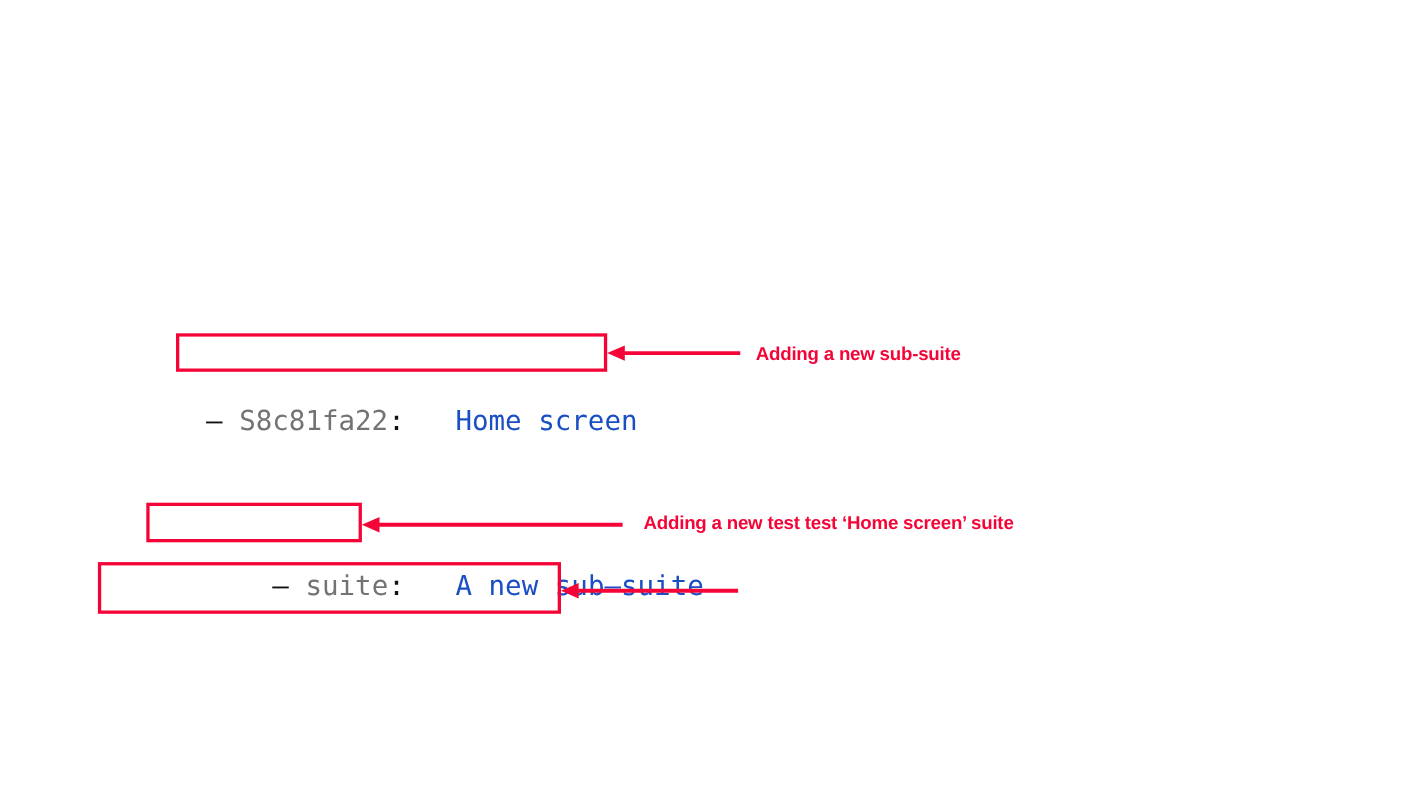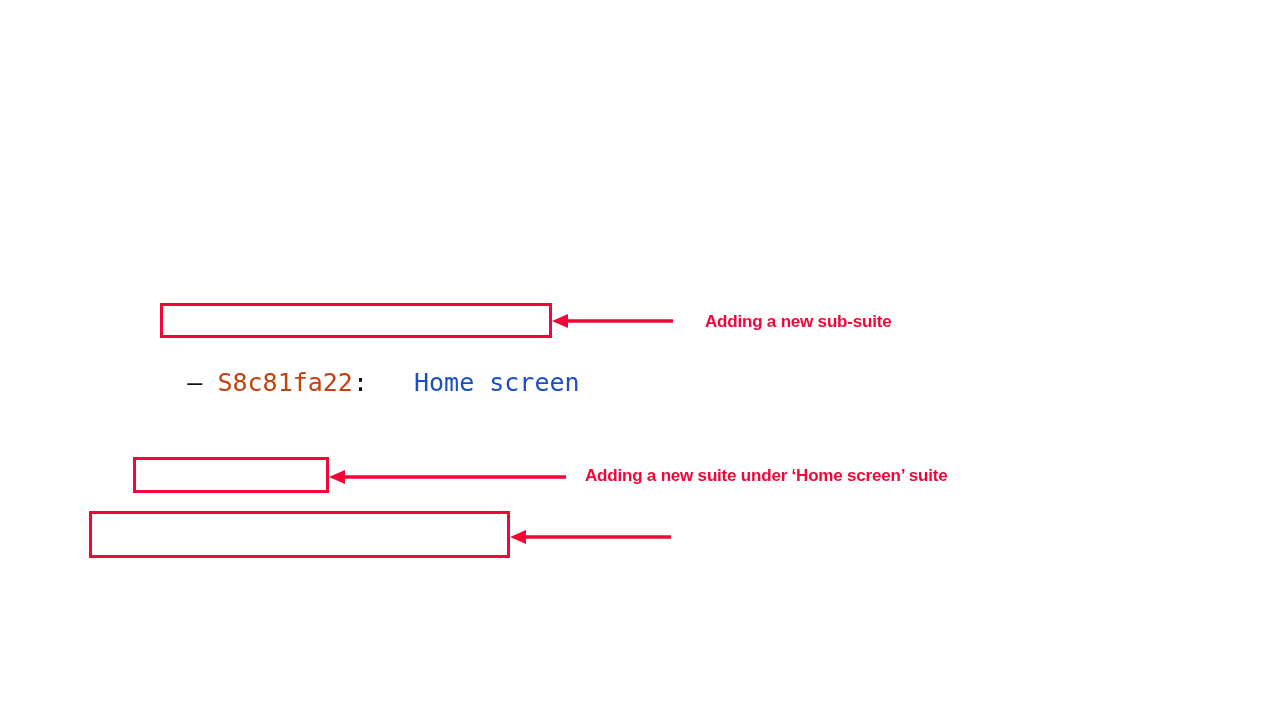--- a/index.html
+++ b/index.html
@@ -34,21 +34,21 @@
     line-height: 30px;
     white-space: pre;
     letter-spacing: 0px;
   }
   .line {
     height: 30px;
     white-space: pre;
   }
 
   .tok-dash   { color: #111111; }
-  .tok-key    { color: #c2410c; }
+  .tok-key    { color: #737373; }
   .tok-colon  { color: #111111; }
   .tok-val    { color: #1a4fc4; margin-left: 31px; }
   .indent     { color: transparent; }
 
   
   .hl-box {
     position: absolute;
     border: 3px solid #f50537;
     box-sizing: border-box;
     background: transparent;
@@ -80,36 +80,39 @@
   
   .annot {
     position: absolute;
     color: #f50537;
     font-family: "Liberation Sans", "DejaVu Sans", sans-serif;
     font-weight: bold;
     font-size: 17px;
     letter-spacing: -0.2px;
     white-space: nowrap;
   }
-  #annot-sub-suite  { left: 705px; top: 312px; }
+  #annot-sub-suite  { left: 687px; top: 312px; }
   #annot-new-test   { left: 585px; top: 466px; }
   #annot-root-suite { left: 691px; top: 528px; }
 </style>
 </head>
 <body>
 
 <div id="stage">
 
   <div class="code-tree">
 
     <div class="line">
       <span class="indent"></span><span class="tok-dash">– </span><span class="tok-key">S8c81fa22</span><span class="tok-colon">:</span><span class="indent"> </span><span class="tok-val">Home screen</span>
     </div>
 
 
+    <div class="line">
+      <span class="indent">    </span><span class="tok-dash">– </span><span class="tok-key">suite</span><span class="tok-colon">:</span><span class="indent"> </span><span class="tok-val">A new sub–suite</span>
+    </div>
 
     <div class="line">
       <span class="tok-dash"></span><span class="indent"></span><span class="tok-val"></span>
     </div>
 
     
 
     
 
     
@@ -135,15 +138,15 @@
     <line x1="237" y1="11" x2="12" y2="11" stroke="#f50537" stroke-width="3.5"></line>
     <polygon points="0,11 16,4 16,18" fill="#f50537"></polygon>
   </svg>
 
   <svg class="arrow-svg" id="arrow-root-suite" viewBox="0 0 162 22">
     <line x1="161" y1="11" x2="12" y2="11" stroke="#f50537" stroke-width="3.5"></line>
     <polygon points="0,11 16,4 16,18" fill="#f50537"></polygon>
   </svg>
 
   <div class="annot" id="annot-sub-suite">Adding a new sub-suite</div>
-  <div class="annot" id="annot-new-test">Adding a new suite under ‘Home screen’ suite</div>
+  <div class="annot" id="annot-new-test">Adding a new test test ‘Home screen’ suite</div>
 
 </div>
 
 </body></html>

